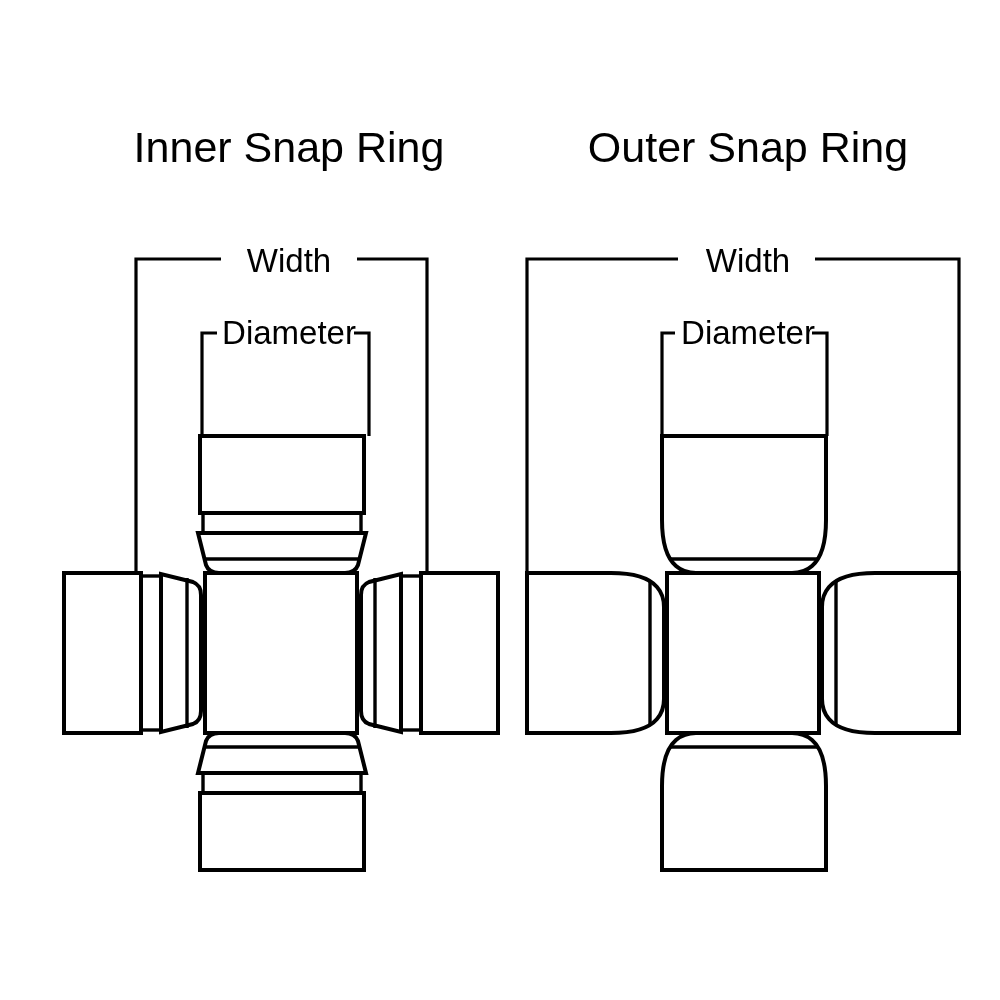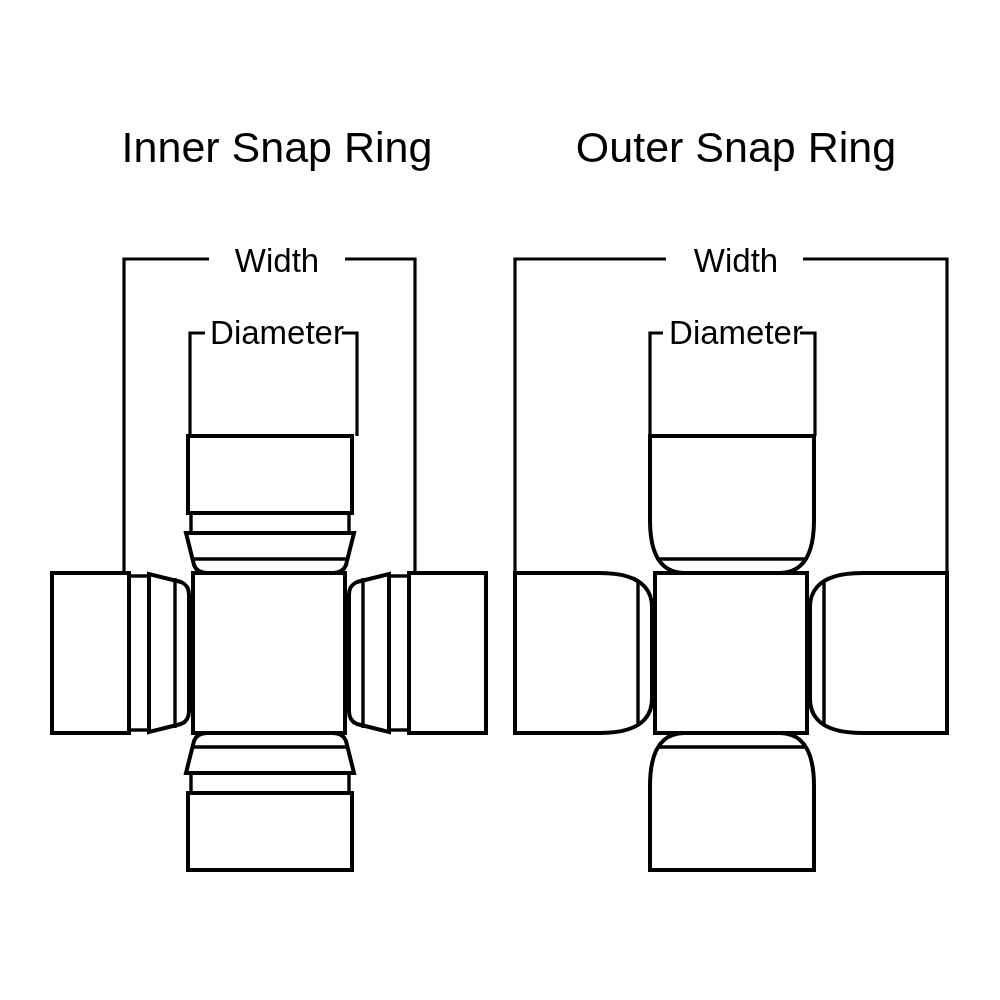--- a/index.html
+++ b/index.html
@@ -13,20 +13,21 @@
     height: 1000px;
     font-family: "Liberation Sans", sans-serif;
     color: #000000;
     overflow: hidden;
   }
   #diagram-root {
     position: relative;
     width: 848px;
     height: 1000px;
     background: #ffffff;
+    padding-left: 12px;
   }
   svg.sheet {
     display: block;
     width: 1000px;
     height: 1000px;
   }
   .part-line {
     fill: none;
     stroke: #000000;
     stroke-width: 4;

